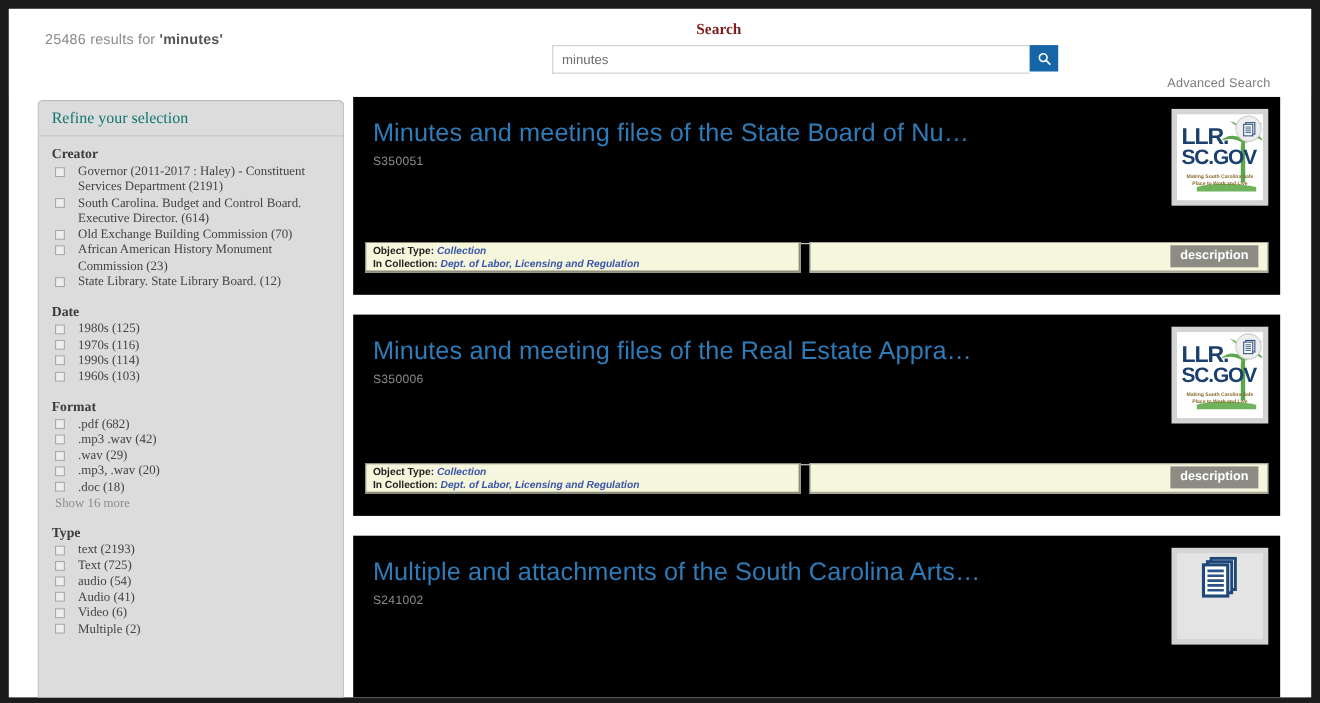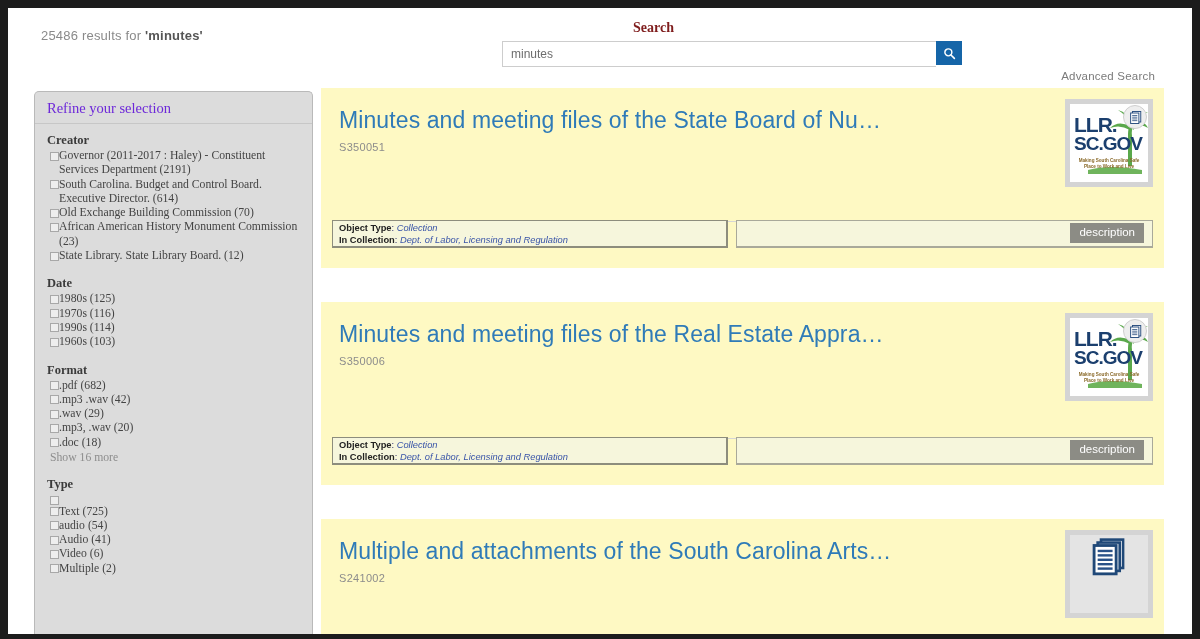--- a/index.html
+++ b/index.html
@@ -94,36 +94,36 @@
     height: 546px;
     background: #dcdcdc;
     border: 1px solid #b9b9b9;
     border-bottom: none;
     border-radius: 5px 5px 0 0;
     overflow: hidden;
   }
   .facets-title {
     font-family: "Liberation Serif", serif;
     font-size: 14.5px;
-    color: #6d28d9;
+    color: #0f766e;
     padding: 8px 0 6px 12px;
     border-bottom: 1px solid #c7c7c7;
   }
   .facet-group { padding: 0 0 4px 12px; }
   .facet-group-title {
     font-family: "Liberation Serif", serif;
     font-size: 12.5px;
     font-weight: bold;
     color: #3b3b3b;
     margin: 9px 0 1px 0;
   }
   .facet-item {
     display: flex;
     align-items: flex-start;
-    gap: 0;
+    gap: 12px;
     font-family: "Liberation Serif", serif;
     font-size: 11.7px;
     color: #444;
     line-height: 14.3px;
     padding: 0 12px 0 3px;
     cursor: pointer;
   }
   .facet-cb {
     flex: 0 0 auto;
     width: 9px; height: 9px;
@@ -144,22 +144,22 @@
   
   .results {
     position: absolute;
     left: 313px; top: 0;
     right: 28px;
     height: 546px;
     overflow: hidden;
   }
   .card {
     position: relative;
-    background: #fef9c3;
-    margin-bottom: 34px;
+    background: #000000;
+    margin-bottom: 18px;
     padding: 0;
   }
   .card-inner { position: relative; height: 100%; }
   .card-title {
     font-family: "Liberation Sans", sans-serif;
     font-weight: normal;
     font-size: 23px;
     color: #2f7bb8;
     padding: 18px 0 0 18px;
     letter-spacing: .1px;
@@ -187,20 +187,21 @@
     position: relative;
   }
   .thumb.plain { background: #d4d4d4; }
   .thumb.plain .thumb-inner { background: #e4e4e4; }
 
   
   .meta-row {
     position: absolute;
     left: 11px; right: 11px; bottom: 12px;
     height: 36px;
+    font-weight: bold;
   }
   .meta-box {
     position: absolute;
     left: 0; top: 0;
     width: 396px; height: 28px;
     background: #f6f6dc;
     border: 1px solid #8d8d7d;
     border-right-width: 2px;
     border-bottom-width: 2px;
     padding: 2px 0 0 6px;
@@ -367,20 +368,21 @@
           <span class="facet-cb"></span>
           <span class="facet-label">.doc (18)</span>
           </div>
         <div class="show-more">Show 16 more</div>
       </div>
 
       <div class="facet-group">
         <div class="facet-group-title">Type</div>
         <div class="facet-item">
           <span class="facet-cb"></span>
+          <span class="facet-label">text (2193)</span>
           </div>
         <div class="facet-item">
           <span class="facet-cb"></span>
           <span class="facet-label">Text (725)</span>
           </div>
         <div class="facet-item">
           <span class="facet-cb"></span>
           <span class="facet-label">audio (54)</span>
           </div>
         <div class="facet-item">

